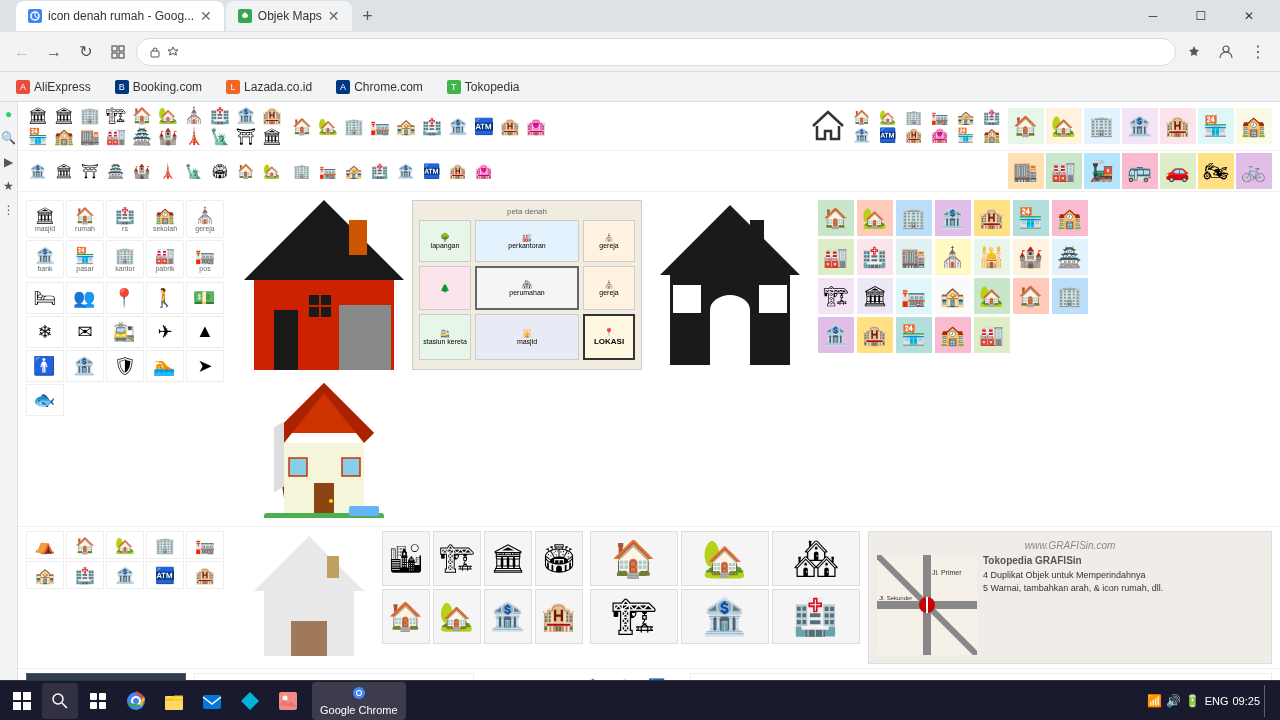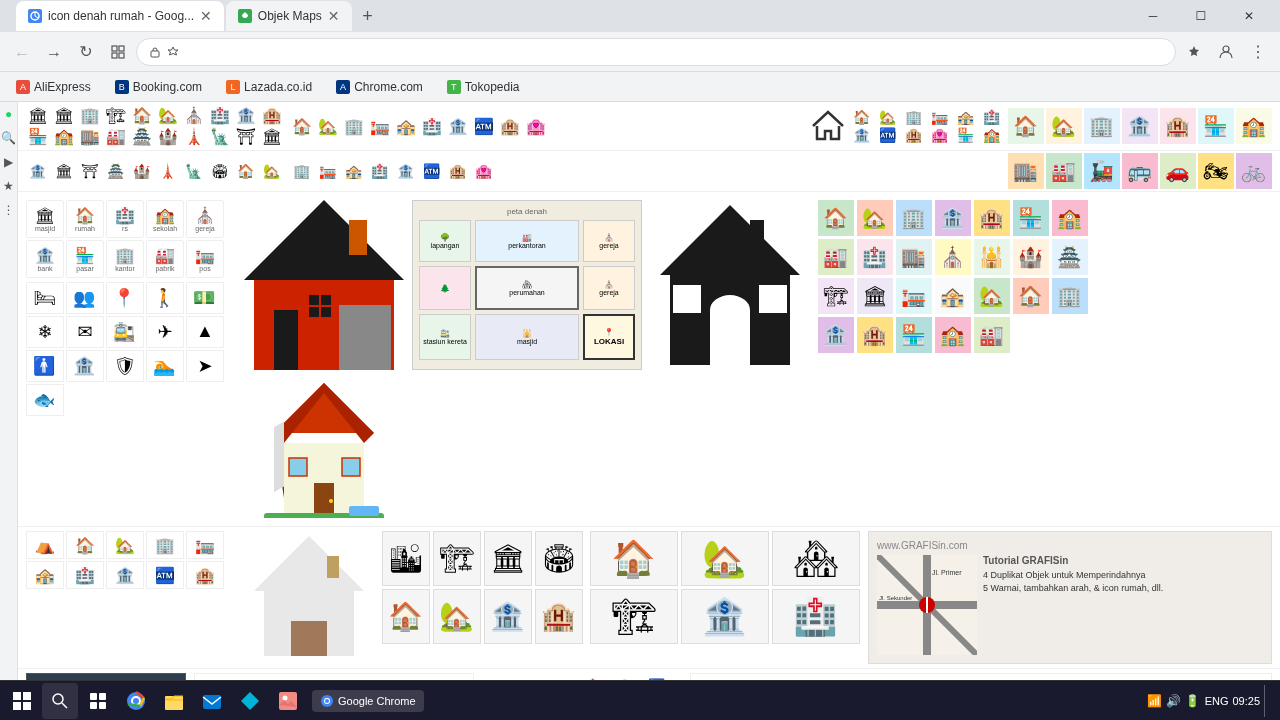--- a/index.html
+++ b/index.html
@@ -490,39 +490,39 @@
           <div style="width:88px;height:55px;background:#f5f5f5;border:1px solid #ddd;display:flex;align-items:center;justify-content:center;font-size:36px;">🏠</div>
           <div style="width:88px;height:55px;background:#f5f5f5;border:1px solid #ddd;display:flex;align-items:center;justify-content:center;font-size:36px;">🏡</div>
           <div style="width:88px;height:55px;background:#f5f5f5;border:1px solid #ddd;display:flex;align-items:center;justify-content:center;font-size:36px;">🏘</div>
           <div style="width:88px;height:55px;background:#f5f5f5;border:1px solid #ddd;display:flex;align-items:center;justify-content:center;font-size:36px;">🏗</div>
           <div style="width:88px;height:55px;background:#f5f5f5;border:1px solid #ddd;display:flex;align-items:center;justify-content:center;font-size:36px;">🏦</div>
           <div style="width:88px;height:55px;background:#f5f5f5;border:1px solid #ddd;display:flex;align-items:center;justify-content:center;font-size:36px;">🏥</div>
         </div>
       </div>
 
       <div style="flex:1;background:#f0ede8;border:1px solid #ddd;padding:8px;min-height:130px;">
-        <div style="text-align:left;font-size:10px;color:#888;">www.GRAFISin.com</div>
+        <div style="text-align:center;font-size:10px;color:#888;font-style:italic;">www.GRAFISin.com</div>
         <div style="display:flex;gap:6px;margin-top:4px;">
 
           <svg width="100" height="100" viewBox="0 0 100 100">
             <rect width="100" height="100" fill="#f5f0e8"></rect>
 
             <line x1="50" y1="0" x2="50" y2="100" stroke="#888" stroke-width="8"></line>
             <line x1="0" y1="50" x2="100" y2="50" stroke="#888" stroke-width="8"></line>
 
             <line x1="0" y1="0" x2="100" y2="100" stroke="#888" stroke-width="6"></line>
 
             <circle cx="50" cy="50" r="8" fill="#cc0000"></circle>
             <path d="M50 42 L50 58" stroke="#fff" stroke-width="2"></path>
 
             <text x="55" y="20" font-size="7" fill="#333">Jl. Primer</text>
             <text x="2" y="45" font-size="6" fill="#333">Jl. Sekunder</text>
           </svg>
           <div style="font-size:9px;color:#333;flex:1;">
-            <div style="font-size:10px;font-weight:bold;color:#555;margin-bottom:4px;">Tutorial GRAFISin</div>
+            <div style="font-size:10px;font-weight:bold;color:#555;margin-bottom:4px;">Tokopedia GRAFISin</div>
             <div style="margin-bottom:3px;">4 Duplikat Objek untuk Memperindahnya</div>
             <div>5 Warnai, tambahkan arah, &amp; icon rumah, dll.</div>
           </div>
         </div>
       </div>
     </div>
 
     <div style="display:flex;padding:4px 8px;gap:8px;align-items:flex-start;border-top:1px solid #f0f0f0;">
 
       <div style="width:160px;height:130px;background:#2c3e50;border:1px solid #555;display:flex;align-items:center;justify-content:center;flex-shrink:0;">
@@ -637,21 +637,21 @@
       </svg>
   </div>
   <div class="taskbar-app">
     <svg width="20" height="20" viewBox="0 0 20 20">
         <rect x="1" y="1" width="18" height="18" rx="2" fill="#f28b82"></rect>
         <circle cx="7" cy="7" r="2.5" fill="#fff"></circle>
         <path d="M1 14l5-5 4 4 3-3 6 6" fill="#e57373"></path>
       </svg>
   </div>
 
-  <div style="display:flex;align-items:center;gap:4px;background:rgba(255,255,255,0.15);border-radius:4px;padding:4px 8px;cursor:pointer;margin-left:4px;">
+  <div style="display:flex;align-items:center;gap:4px;background:rgba(255,255,255,0.15);border-radius:4px;padding:4px 8px;cursor:pointer;margin-left:4px;flex-direction:column;">
     <svg width="14" height="14" viewBox="0 0 14 14">
         <circle cx="7" cy="7" r="6" fill="#4285f4"></circle>
         <circle cx="7" cy="7" r="3" fill="#fff"></circle>
         <circle cx="7" cy="7" r="2" fill="#4285f4"></circle>
       </svg>
     <span style="color:#fff;font-size:11px;">Google Chrome</span>
   </div>
 
   <div class="taskbar-right">
 

